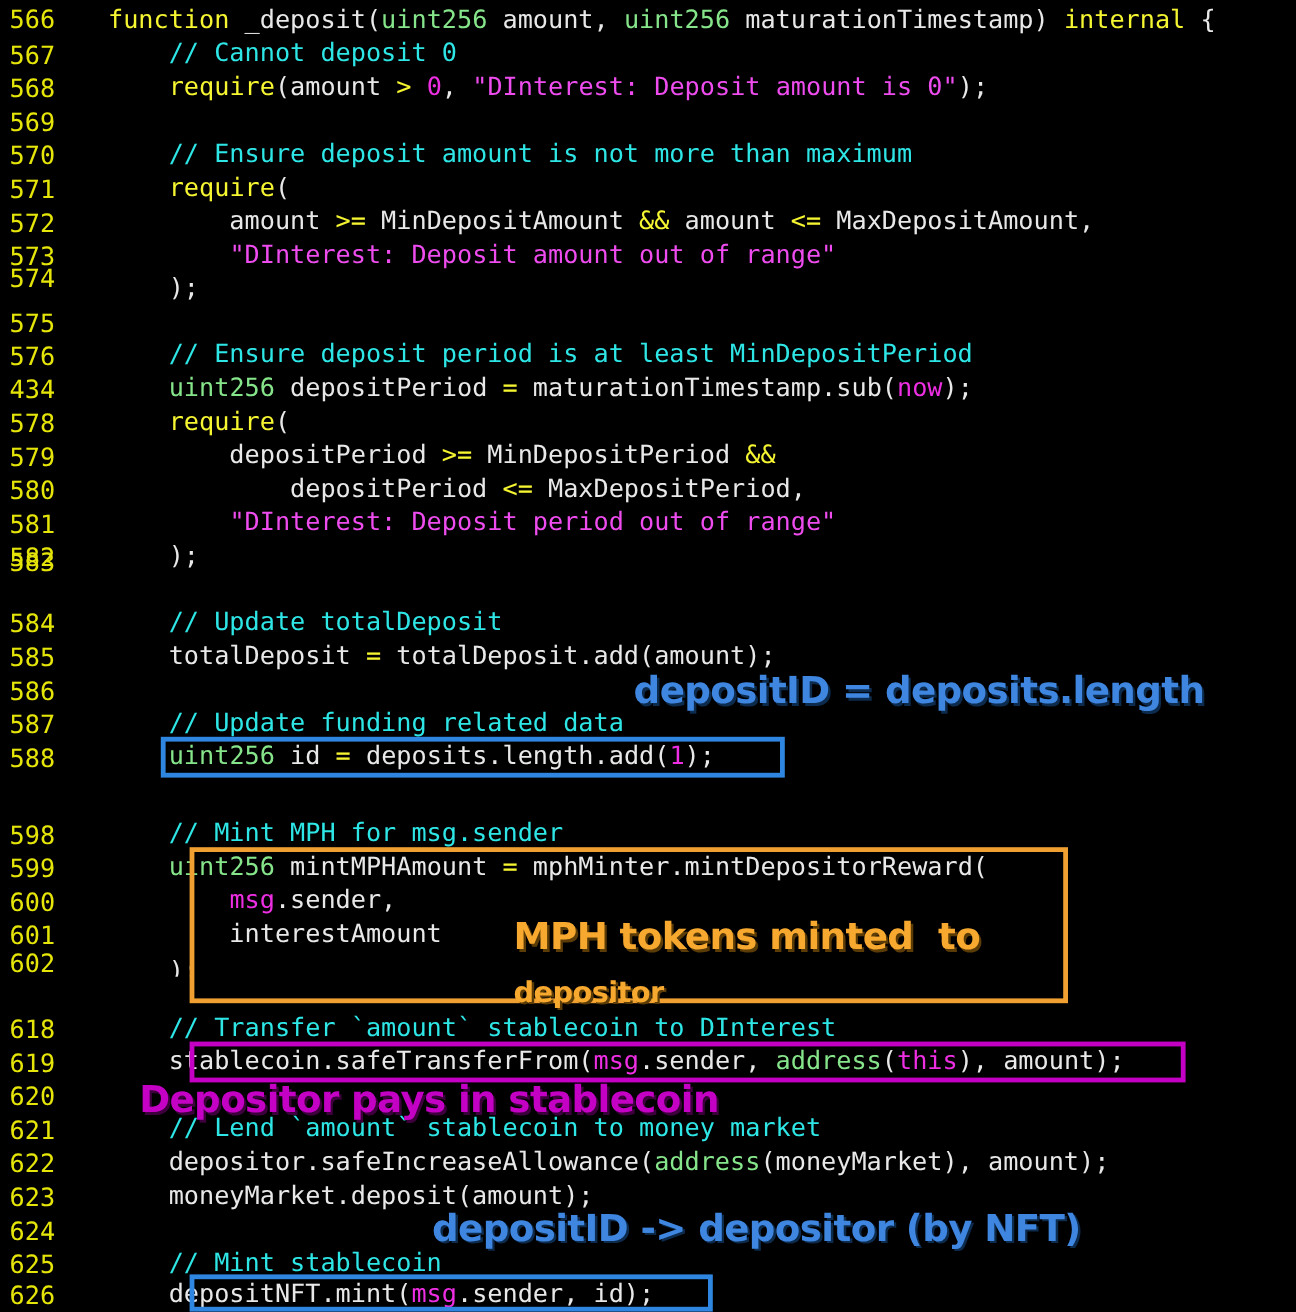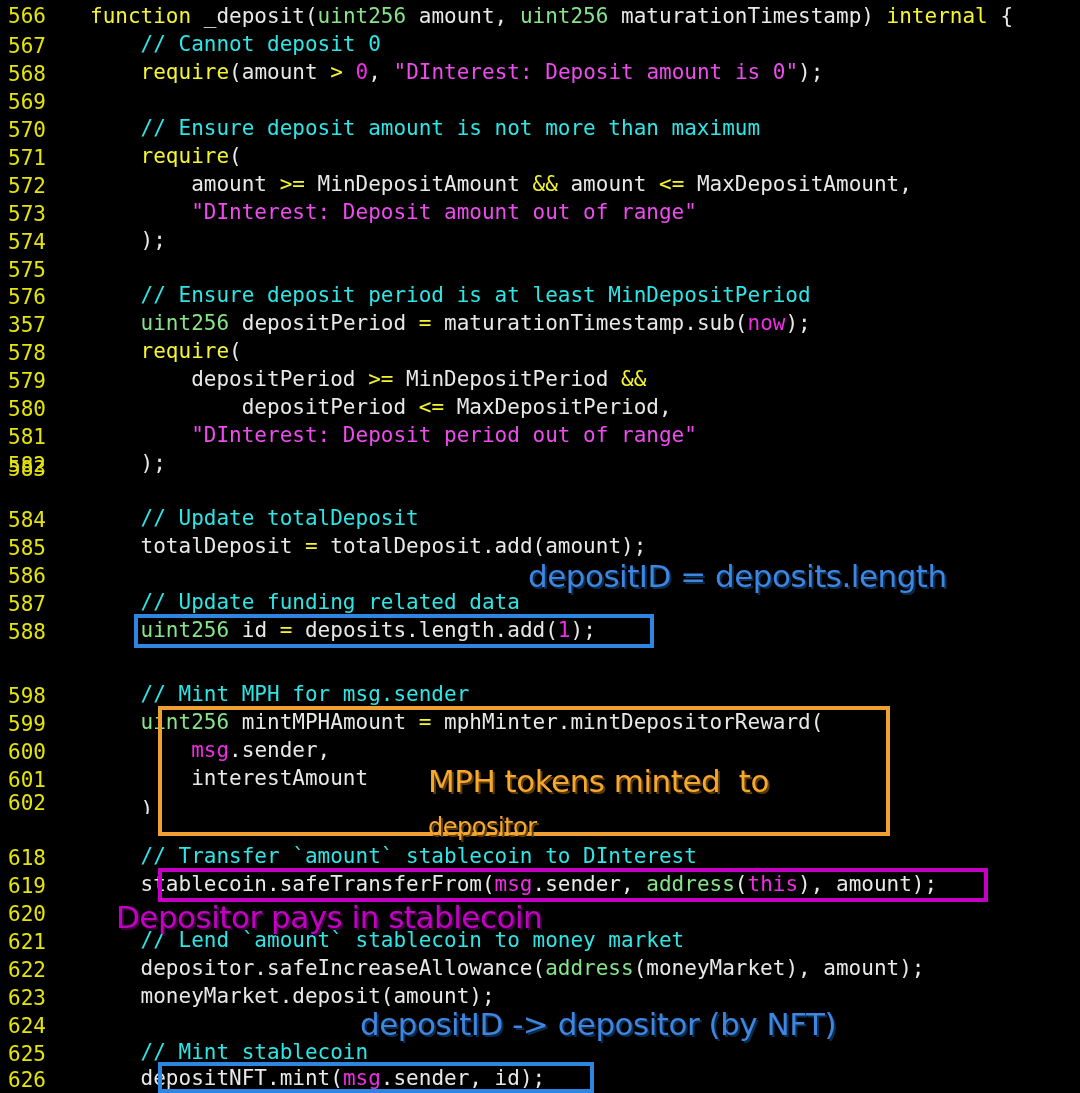--- a/index.html
+++ b/index.html
@@ -57,21 +57,21 @@
   }
   .hl-blue   { border: 4px solid #2f86e0; }
   .hl-orange { border: 4px solid #f0a030; }
   .hl-magenta{ border: 4px solid #c400c4; }
 
   
   .anno {
     position: absolute;
     white-space: pre;
     font-family: "DejaVu Sans", "Liberation Sans", sans-serif;
-    font-weight: normal;
+    font-weight: bold;
     letter-spacing: -0.5px;
     text-align: center;
   }
   .anno-blue {
     color: #3e86e0;
     text-shadow: 2px 2px 0 #0d2b4d;
   }
   .anno-orange {
     color: #f7a82e;
     text-shadow: 2px 2px 0 #5c3c06;
@@ -91,24 +91,24 @@
 
   <div>
     <span class="ln" style="top:4px">566</span>
     <span class="ln" style="top:34px">567</span>
     <span class="ln" style="top:62px">568</span>
     <span class="ln" style="top:90px">569</span>
     <span class="ln" style="top:118px">570</span>
     <span class="ln" style="top:146px">571</span>
     <span class="ln" style="top:174px">572</span>
     <span class="ln" style="top:202px">573</span>
-    <span class="ln" style="top:230px">574</span>
+    <span class="ln" style="top:220px">574</span>
     <span class="ln" style="top:258px">575</span>
     <span class="ln" style="top:285px">576</span>
-    <span class="ln" style="top:313px">357</span>
+    <span class="ln" style="top:313px">434</span>
     <span class="ln" style="top:341px">578</span>
     <span class="ln" style="top:369px">579</span>
     <span class="ln" style="top:397px">580</span>
     <span class="ln" style="top:425px">581</span>
     <span class="ln" style="top:453px">582</span>
     <span class="ln" style="top:457px">583</span>
     <span class="ln" style="top:508px">584</span>
     <span class="ln" style="top:536px">585</span>
     <span class="ln" style="top:564px">586</span>
     <span class="ln" style="top:592px">587</span>

